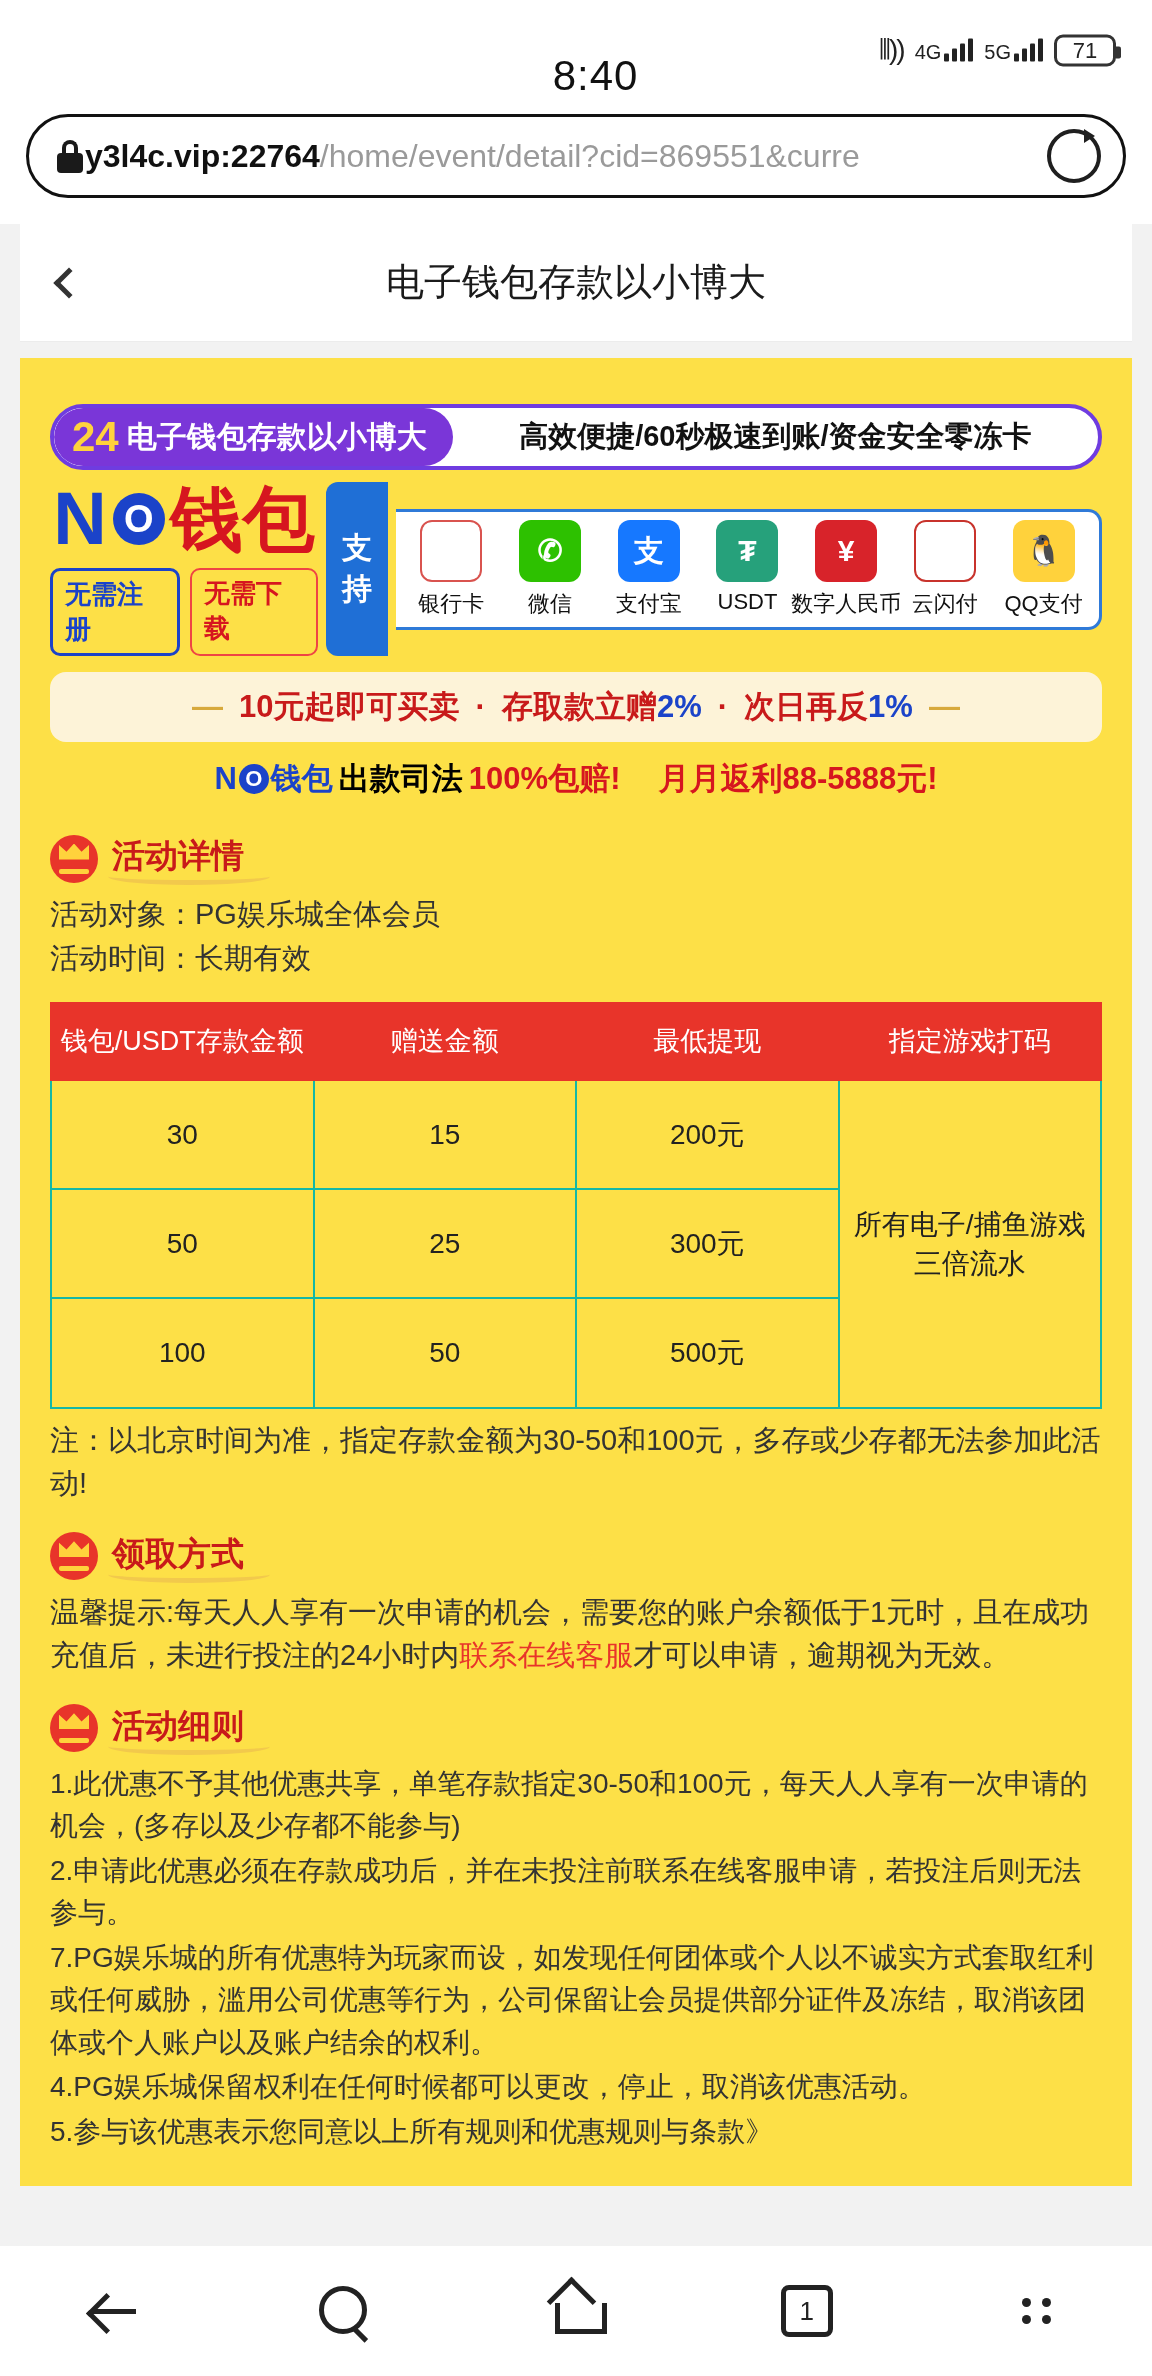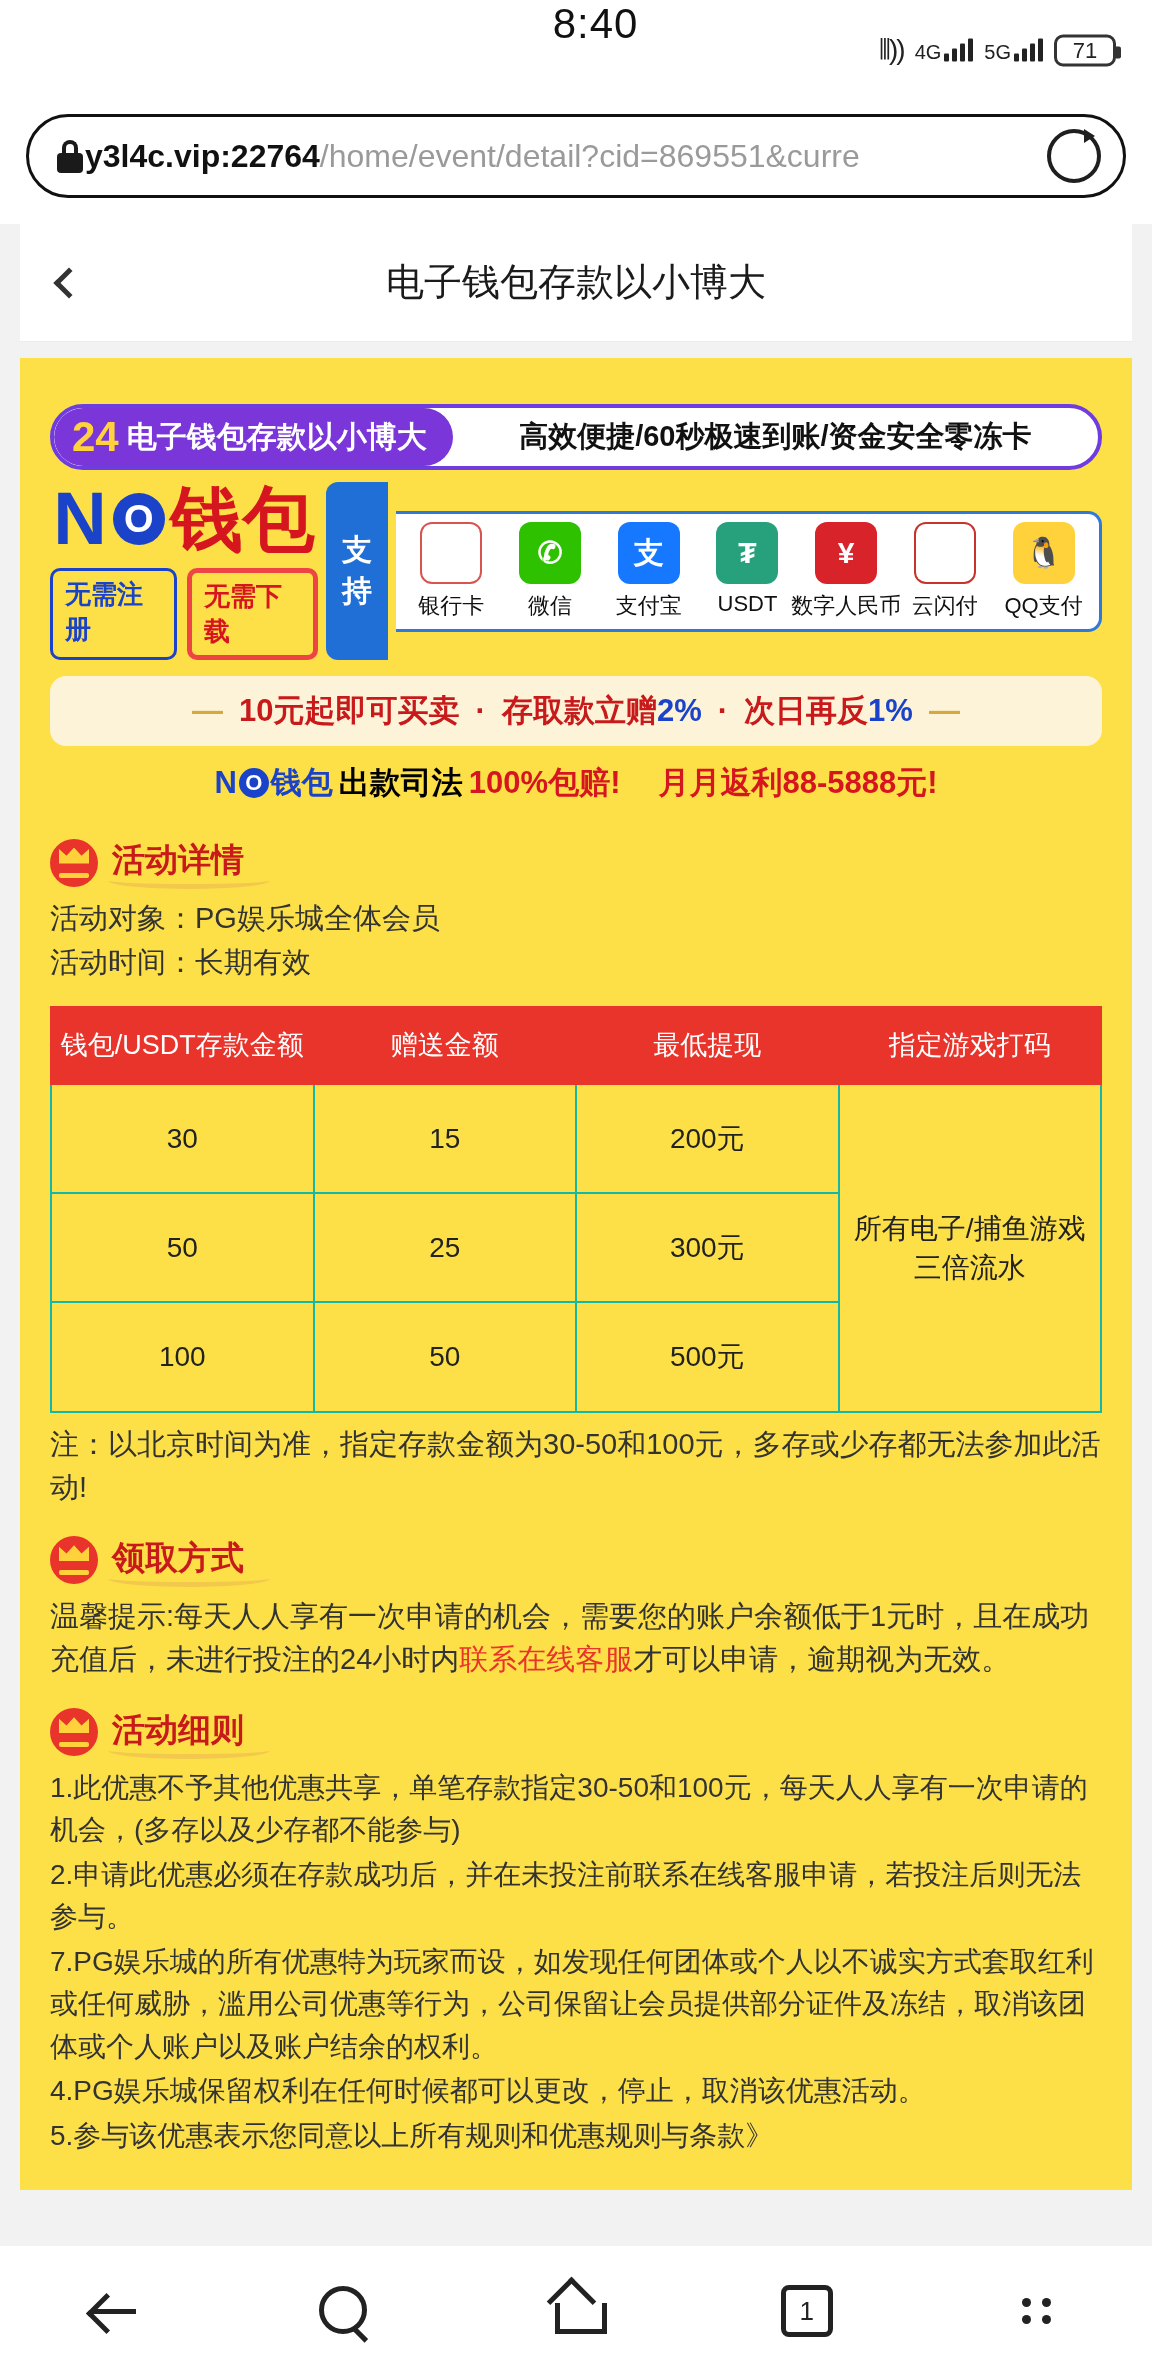--- a/index.html
+++ b/index.html
@@ -9,21 +9,21 @@
     background: #e8e8e8;
     font-family: "Liberation Sans", sans-serif;
   }
   body { position: relative; overflow: hidden; }
 
   
   .statusbar {
     height: 100px;
     background: #ffffff;
     display: flex;
-    align-items: flex-start;
+    align-items: flex-end;
     justify-content: center;
     position: relative;
     padding-left: 39px;
   }
   .statusbar .clock {
     font-size: 42px;
     color: #111;
     letter-spacing: 1px;
   }
   .statusbar .right {
@@ -198,21 +198,21 @@
   .nowallet .big .cn { color: #d6161f; font-size: 72px; }
   .nowallet .tags {
     display: flex; gap: 10px; margin-top: 12px;
   }
   .nowallet .tags span {
     font-size: 26px; font-weight: 700;
     padding: 6px 12px;
     border-radius: 10px;
   }
   .tag-blue { border: 3px solid #1b43c9; color: #1b43c9; }
-  .tag-red  { border: 5px solid #ef4444; color: #d6161f; }
+  .tag-red  { border: 2px solid #ef4444; color: #d6161f; }
 
   .zhichi {
     flex: none;
     width: 62px;
     background: #1f6fd6;
     color: #fff;
     border-radius: 12px 0 0 12px;
     font-size: 30px; font-weight: 700;
     display: flex; flex-direction: column; align-items: center; justify-content: center;
     padding: 16px 0;

